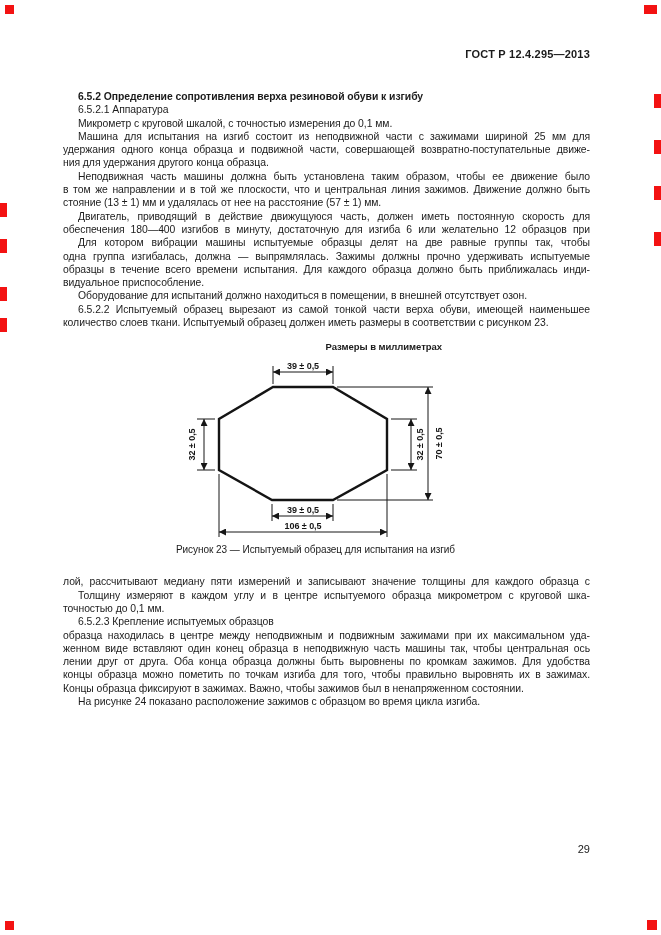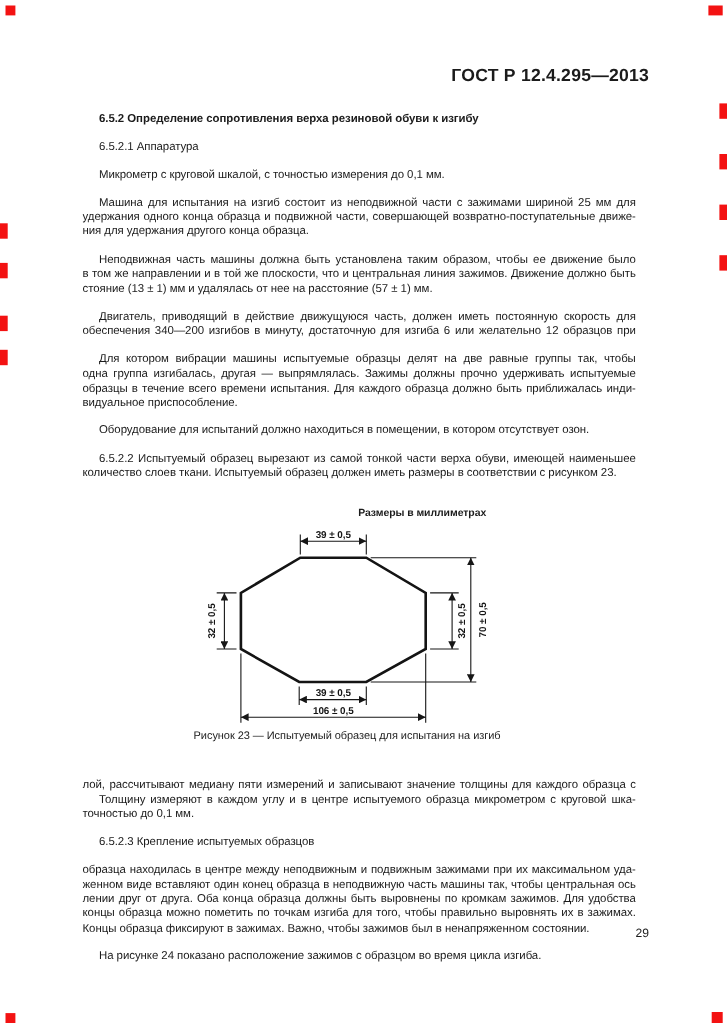--- a/index.html
+++ b/index.html
@@ -1,28 +1,28 @@
 <!DOCTYPE html>
 <html lang="ru"><head>
 <meta charset="utf-8">
 <style>
   html,body { margin:0; padding:0; background:#ffffff; }
   .page {
     position:relative; width:661px; height:935px; background:#ffffff;
     font-family:"Liberation Sans", sans-serif; color:#1b1b1b; overflow:hidden;
   }
   .doc-header {
-    position:absolute; top:61px; right:71px;
-    font-size:16px; font-weight:bold; letter-spacing:0.2px;margin-left:10px;
+    position:absolute; top:48px; right:71px;
+    font-size:11px; font-weight:bold; letter-spacing:0.2px;margin-left:10px;
   }
   .content {
     position:absolute; top:90px; left:63px; width:527px;
     font-size:10.4px; letter-spacing:-0.05px;
   }
-  .para { margin:12px; }
+  .para { margin:0; }
   .para.bold { font-weight:bold; }
   .ln { height:13.3px; line-height:13.3px; overflow:hidden; }
   .ln.ind { text-indent:15px; }
   .ln.jst { text-align:justify; text-align-last:justify; }
   .figure-block { position:relative; height:246px; }
   .units-label {
     position:absolute; top:12px; right:148px;
     font-size:9.5px; font-weight:bold; white-space:nowrap;
   }
   .figure-svg { position:absolute; left:112px; top:28px; }
@@ -70,30 +70,30 @@
           <div class="ln jst">удержания одного конца образца и подвижной части, совершающей возвратно-поступательные движе-</div>
           <div class="ln">ния для удержания другого конца образца.</div>
         </div>
         <div class="para">
           <div class="ln ind jst">Неподвижная часть машины должна быть установлена таким образом, чтобы ее движение было</div>
           <div class="ln jst">в том же направлении и в той же плоскости, что и центральная линия зажимов. Движение должно быть</div>
           <div class="ln">стояние (13 ± 1) мм и удалялась от нее на расстояние (57 ± 1) мм.</div>
         </div>
         <div class="para">
           <div class="ln ind jst">Двигатель, приводящий в действие движущуюся часть, должен иметь постоянную скорость для</div>
-          <div class="ln jst">обеспечения 340—200 изгибов в минуту, достаточную для изгиба 6 или желательно 12 образцов при</div>
+          <div class="ln jst">обеспечения 180—400 изгибов в минуту, достаточную для изгиба 6 или желательно 12 образцов при</div>
         </div>
         <div class="para">
           <div class="ln ind jst">Для котором вибрации машины испытуемые образцы делят на две равные группы так, чтобы</div>
-          <div class="ln jst">одна группа изгибалась, другая — выпрямлялась. Зажимы должны прочно удерживать испытуемые</div>
+          <div class="ln jst">одна группа изгибалась, должна — выпрямлялась. Зажимы должны прочно удерживать испытуемые</div>
           <div class="ln jst">образцы в течение всего времени испытания. Для каждого образца должно быть приближалась инди-</div>
           <div class="ln">видуальное приспособление.</div>
         </div>
         <div class="para">
-          <div class="ln ind">Оборудование для испытаний должно находиться в помещении, в котором отсутствует озон.</div>
+          <div class="ln ind">Оборудование для испытаний должно находиться в помещении, в внешней отсутствует озон.</div>
         </div>
         <div class="para">
           <div class="ln ind jst">6.5.2.2 Испытуемый образец вырезают из самой тонкой части верха обуви, имеющей наименьшее</div>
           <div class="ln">количество слоев ткани. Испытуемый образец должен иметь размеры в соответствии с рисунком 23.</div>
         </div>
       </div>
 
     <div class="figure-block">
       <div class="units-label">Размеры в миллиметрах</div>
 

